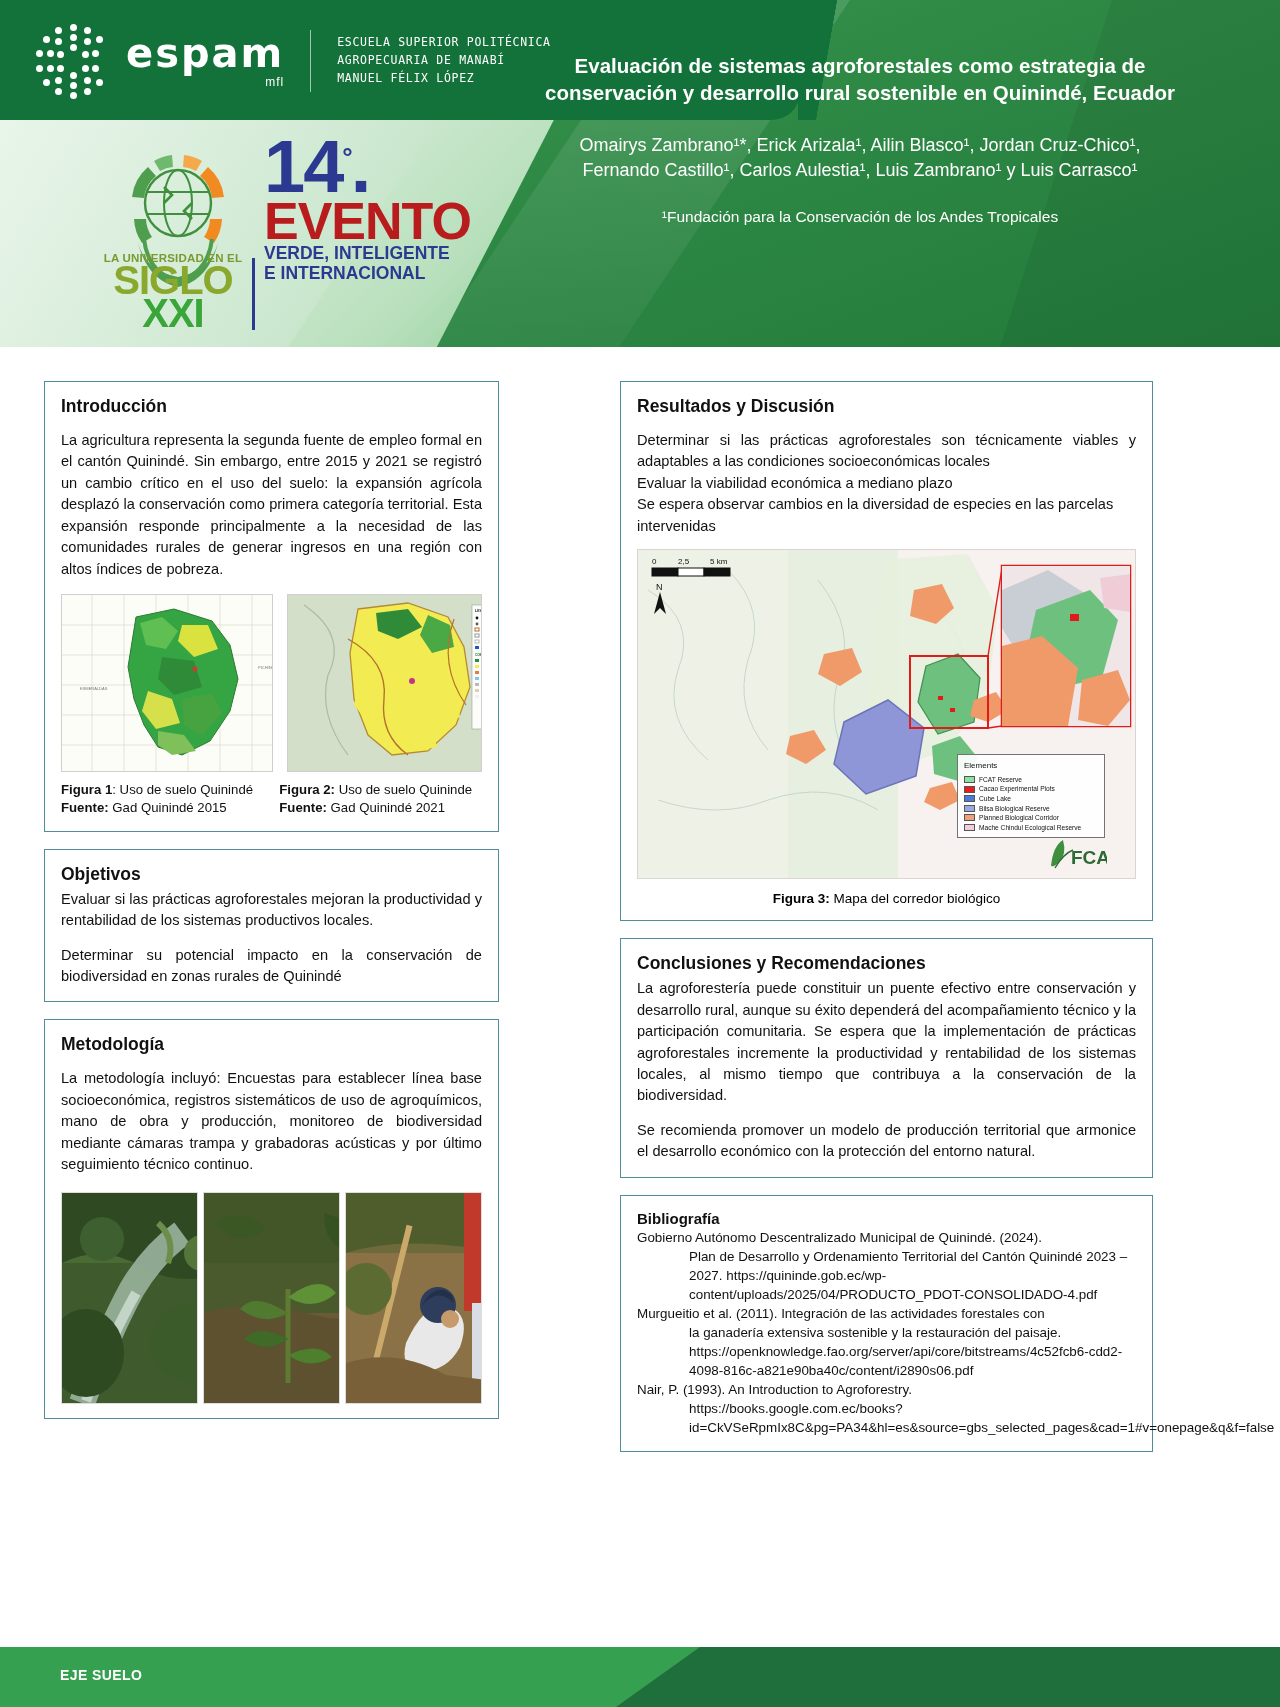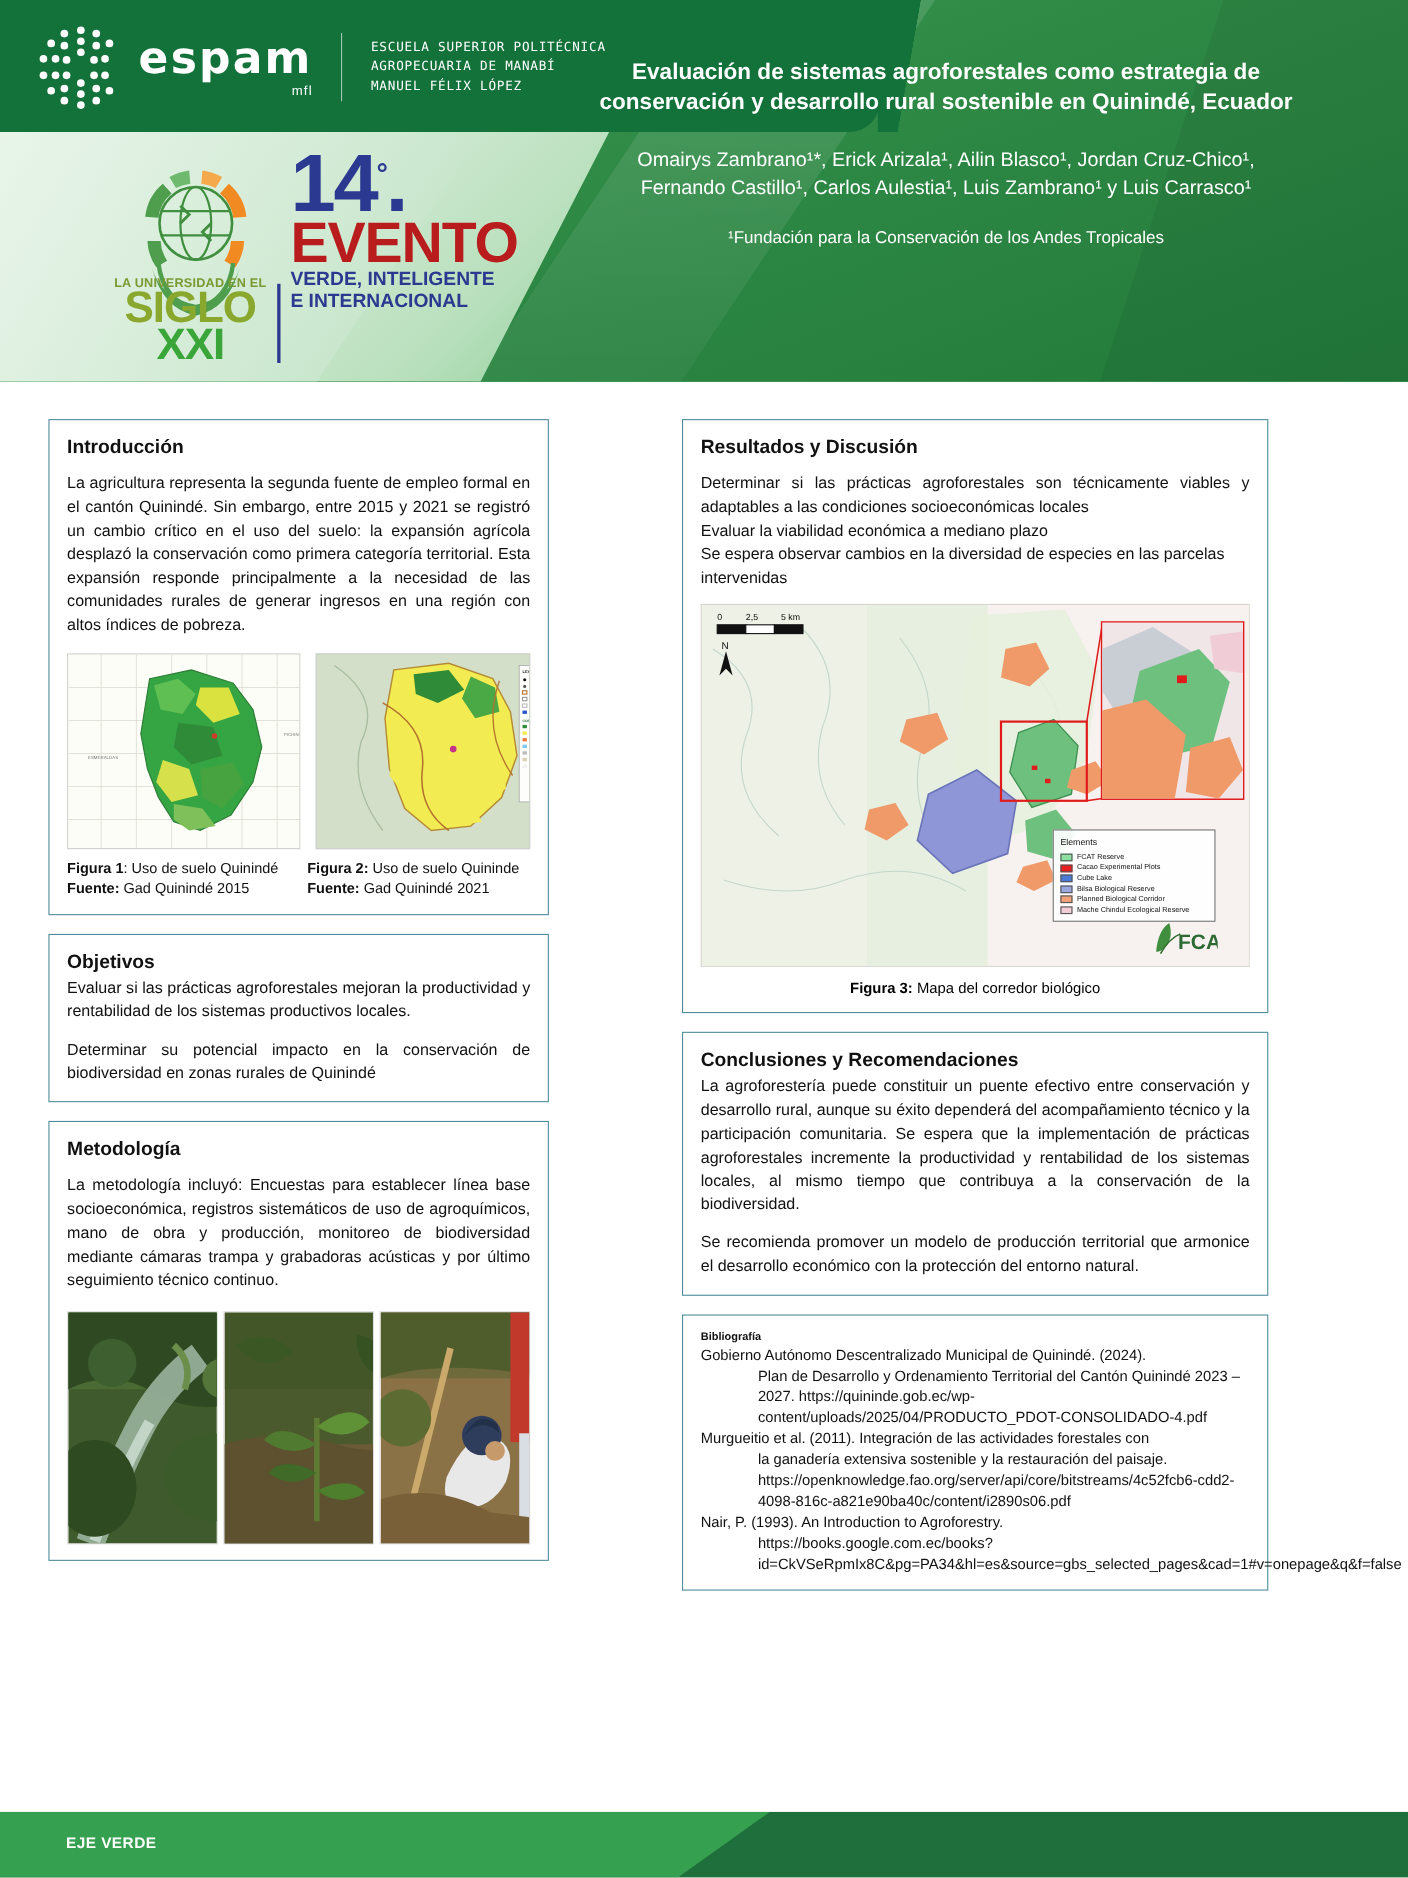--- a/index.html
+++ b/index.html
@@ -121,21 +121,21 @@
   .photo { width: 166px; height: 212px; border:1px solid #ddd; position:relative; overflow:hidden;}
 
   
   .bigmap {
     width: 100%; height: 330px; margin-top: 12px; position:relative; overflow:hidden;
     background: #f4f1ea; border: 1px solid #d8d6cf;
   }
   .fig3cap { text-align:center; font-size: 13.5px; margin-top: 12px; }
   .fig3cap b{font-weight:700;}
 
-  .biblio h2 { font-size: 10px; font-weight:700; margin-bottom:1px;}
+  .biblio h2 { font-size: 15px; font-weight:700; margin-bottom:1px;}
   .biblio p { font-size: 13.4px; line-height: 1.42; text-align:left; }
   .biblio .hang { padding-left: 52px; text-indent: 0; }
 
   
   .footer { position:absolute; left:0; bottom:0; width:1280px; height: 60px; overflow:hidden;}
   .f-dark { position:absolute; left:0; top:0; width: 1280px; height:60px; background:#1f6f3c;}
   .f-light { position:absolute; left:0; top:0; width: 700px; height:60px; background:#35a04f;
              clip-path: polygon(0 0, 100% 0, 88% 100%, 0 100%);}
   .f-text { position:absolute; left: 60px; top: 20px; color:#fff; font-size: 14px; font-weight: 700; letter-spacing: .4px; }
   .legendbox {
@@ -518,16 +518,16 @@
         <p class="hang">la ganadería extensiva sostenible y la restauración del paisaje. https://openknowledge.fao.org/server/api/core/bitstreams/4c52fcb6-cdd2-4098-816c-a821e90ba40c/content/i2890s06.pdf</p>
         <p>Nair, P. (1993). An Introduction to Agroforestry.</p>
         <p class="hang">https://books.google.com.ec/books?id=CkVSeRpmIx8C&amp;pg=PA34&amp;hl=es&amp;source=gbs_selected_pages&amp;cad=1#v=onepage&amp;q&amp;f=false</p>
       </div>
     </div>
   </div>
 
   <div class="footer">
     <div class="f-dark"></div>
     <div class="f-light"></div>
-    <div class="f-text">EJE VERDE</div>
+    <div class="f-text">EJE SUELO</div>
   </div>
 
 </div>
 
 </body></html>

